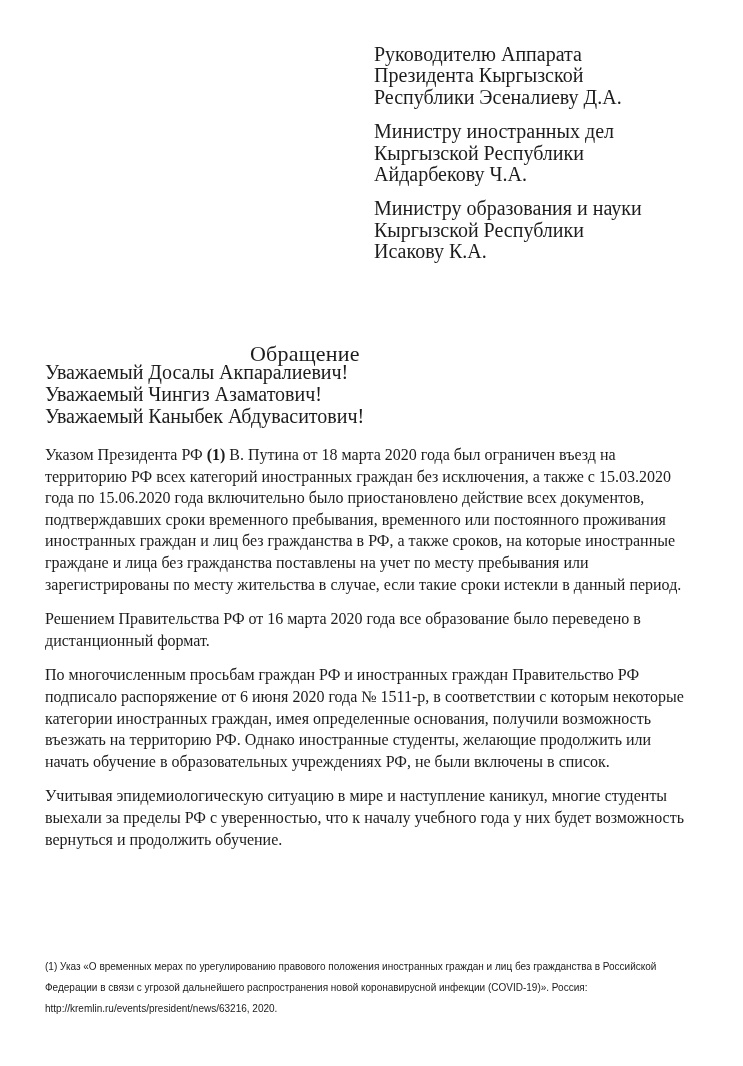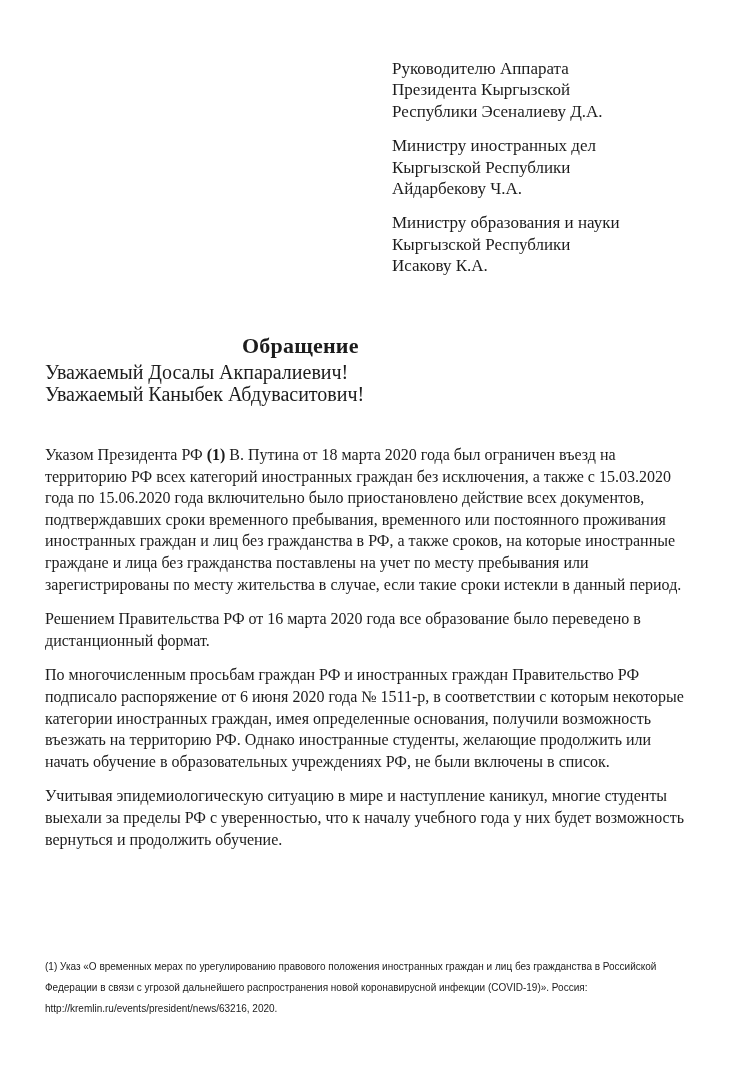--- a/index.html
+++ b/index.html
@@ -13,37 +13,36 @@
     height: 1066px;
     background: #ffffff;
     overflow: hidden;
     font-family: "Liberation Serif", "DejaVu Serif", serif;
     color: #1c1c1c;
   }
 
   
   .address-block {
     position: absolute;
-    left: 392px;
+    left: 374px;
     top: 44px;
-    font-size: 17px;
+    font-size: 20px;
     line-height: 21.4px;
-    margin-top: 14px;
   }
   .recipient { margin: 0 0 13px 0; }
   .recipient div { white-space: nowrap; }
 
   
   .doc-title {
     position: absolute;
     left: 238px;
     top: 329px;
-    margin: 4px;
+    margin: 12px;
     font-size: 22px;
-    font-weight: bold;
+    font-weight: normal;
     letter-spacing: 0.2px;
   }
 
   
   .greetings-block {
     position: absolute;
     left: 45px;
     top: 362px;
     font-size: 20px;
     line-height: 21.8px;
@@ -94,20 +93,21 @@
       <div>Министру образования и науки</div>
       <div>Кыргызской Республики</div>
       <div>Исакову К.А.</div>
     </div>
   </div>
 
   <h1 class="doc-title">Обращение</h1>
 
   <div class="greetings-block">
     <div>Уважаемый Досалы Акпаралиевич!</div>
+    <div>Уважаемый Чингиз Азаматович!</div>
     <div>Уважаемый Каныбек Абдуваситович!</div>
   </div>
 
   <div class="body-block">
     <p><span>Указом Президента РФ </span><span class="footnote-ref">(1)</span><span> В. Путина от 18 марта 2020 года был ограничен въезд на территорию РФ всех категорий иностранных граждан без исключения, а также с 15.03.2020 года по 15.06.2020 года включительно было приостановлено действие всех документов, подтверждавших сроки временного пребывания, временного или постоянного проживания иностранных граждан и лиц без гражданства в РФ, а также сроков, на которые иностранные граждане и лица без гражданства поставлены на учет по месту пребывания или зарегистрированы по месту жительства в случае, если такие сроки истекли в данный период.</span></p>
     <p>Решением Правительства РФ от 16 марта 2020 года все образование было переведено в дистанционный формат.</p>
     <p>По многочисленным просьбам граждан РФ и иностранных граждан Правительство РФ подписало распоряжение от 6 июня 2020 года № 1511-р, в соответствии с которым некоторые категории иностранных граждан, имея определенные основания, получили возможность въезжать на территорию РФ. Однако иностранные студенты, желающие продолжить или начать обучение в образовательных учреждениях РФ, не были включены в список.</p>
     <p>Учитывая эпидемиологическую ситуацию в мире и наступление каникул, многие студенты выехали за пределы РФ с уверенностью, что к началу учебного года у них будет возможность вернуться и продолжить обучение.</p>
   </div>
 

